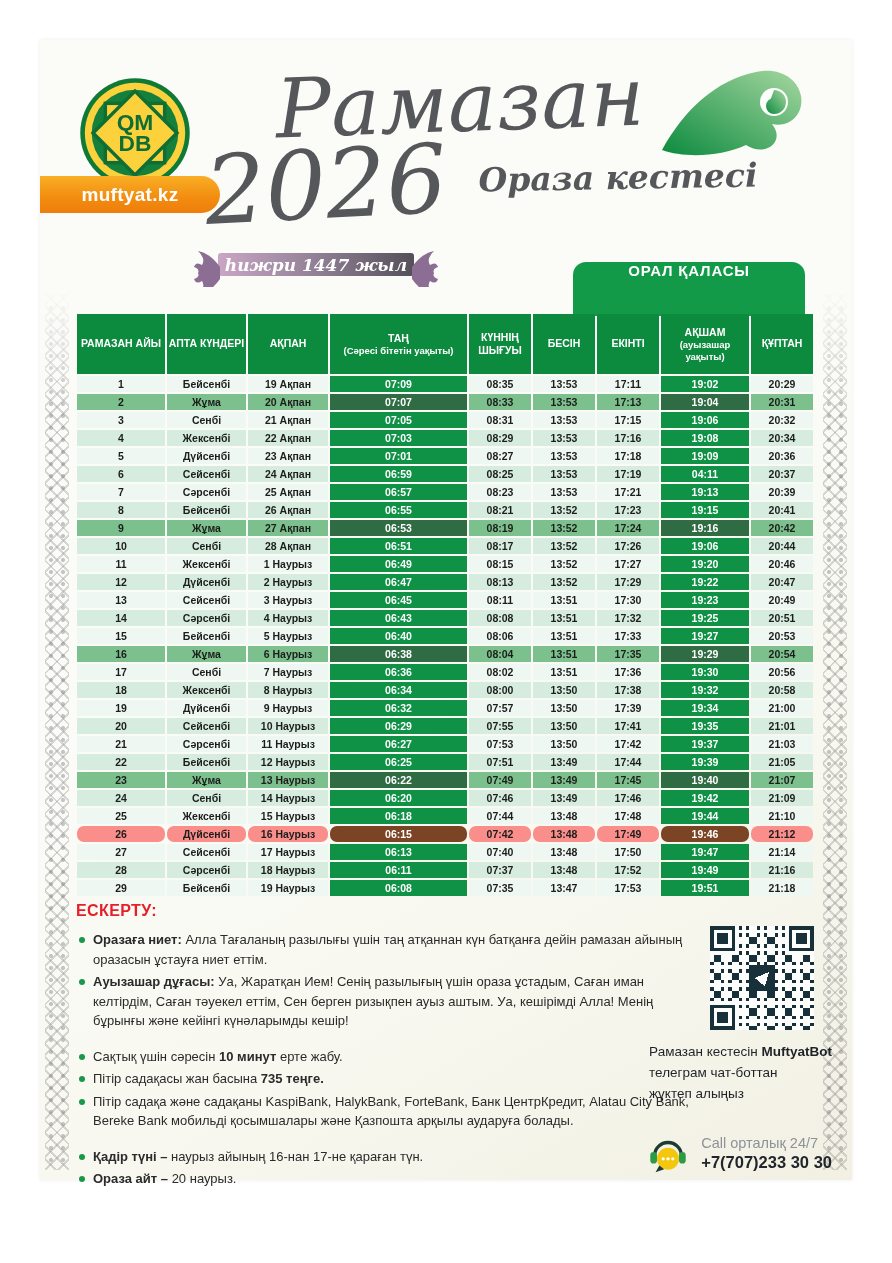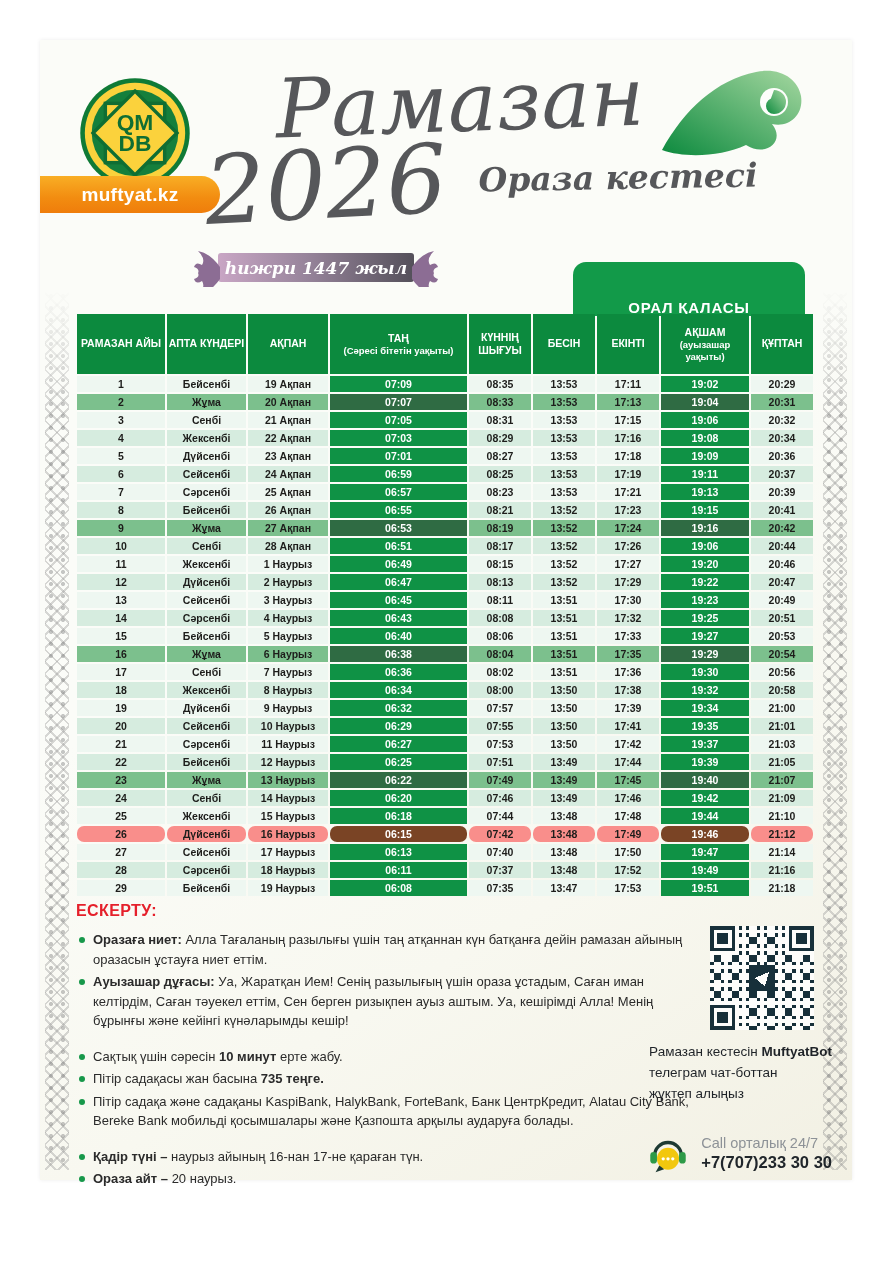--- a/index.html
+++ b/index.html
@@ -25,30 +25,30 @@
     border-radius:0 19px 19px 0;color:#fff;font-weight:bold;font-size:19px;
     display:flex;align-items:center;justify-content:center;letter-spacing:.3px;}
   .script{font-family:"DejaVu Serif","Liberation Serif",serif;font-style:italic;color:#56575a;}
   .title-script{position:absolute;left:205px;top:22px;width:430px;font-size:82px;line-height:1;
     text-align:center;transform:rotate(-2deg);}
   .year-script{position:absolute;left:165px;top:98px;width:230px;font-size:95px;line-height:1;
     text-align:center;transform:rotate(-3deg);}
   .subtitle-script{position:absolute;left:438px;top:118px;width:280px;font-size:33px;
     text-align:center;font-weight:bold;transform:rotate(-1deg);}
   .swoosh{position:absolute;left:618px;top:18px;width:150px;height:110px;}
-  .hijri-banner{position:absolute;left:178px;top:213px;width:196px;height:29px;
+  .hijri-banner{position:absolute;left:178px;top:213px;width:196px;height:23px;
     background:linear-gradient(90deg,#c9a6c5 0%,#97849b 45%,#54505a 100%);
     border-radius:3px;color:#fff;display:flex;align-items:center;justify-content:center;
     font-family:"DejaVu Serif","Liberation Serif",serif;font-style:italic;font-weight:bold;font-size:17px;}
   .hijri-end{position:absolute;top:-6px;width:30px;height:40px;}
   .hijri-end.l{left:-24px;transform:scaleX(-1);}
   .hijri-end.r{right:-24px;}
   .city-badge{position:absolute;left:533px;top:222px;width:232px;height:54px;
     background:#129a49;border-radius:13px 13px 0 0;color:#fff;font-weight:bold;font-size:15px;
-    letter-spacing:.8px;display:flex;align-items:flex-end;justify-content:center;}
+    letter-spacing:.8px;display:flex;align-items:flex-start;justify-content:center;}
 
   
   table.schedule{position:absolute;left:35px;top:272px;width:732px;border-collapse:separate;
     border-spacing:2px;table-layout:fixed;}
   .schedule th{background:#0c8a3e;color:#fff;font-size:10.5px;font-weight:bold;line-height:1.25;
     padding:4px 1px;height:52px;vertical-align:middle;}
   .schedule th .sub{font-size:9.5px;font-weight:bold;}
   .schedule td{font-size:10.5px;font-weight:bold;color:#1d1d1b;text-align:center;
     height:14px;padding:1px 0;line-height:14px;}
   tr.odd  td{background:#eef7f1;}
@@ -232,21 +232,21 @@
             <td>20:36</td>
           </tr>
           <tr class="even">
             <td>6</td>
             <td>Сейсенбі</td>
             <td>24 Ақпан</td>
             <td class="strong">06:59</td>
             <td>08:25</td>
             <td>13:53</td>
             <td>17:19</td>
-            <td class="strong">19:11</td>
+            <td class="strong">04:11</td>
             <td>20:37</td>
           </tr>
           <tr class="odd">
             <td>7</td>
             <td>Сәрсенбі</td>
             <td>25 Ақпан</td>
             <td class="strong">06:57</td>
             <td>08:23</td>
             <td>13:53</td>
             <td>17:21</td>

